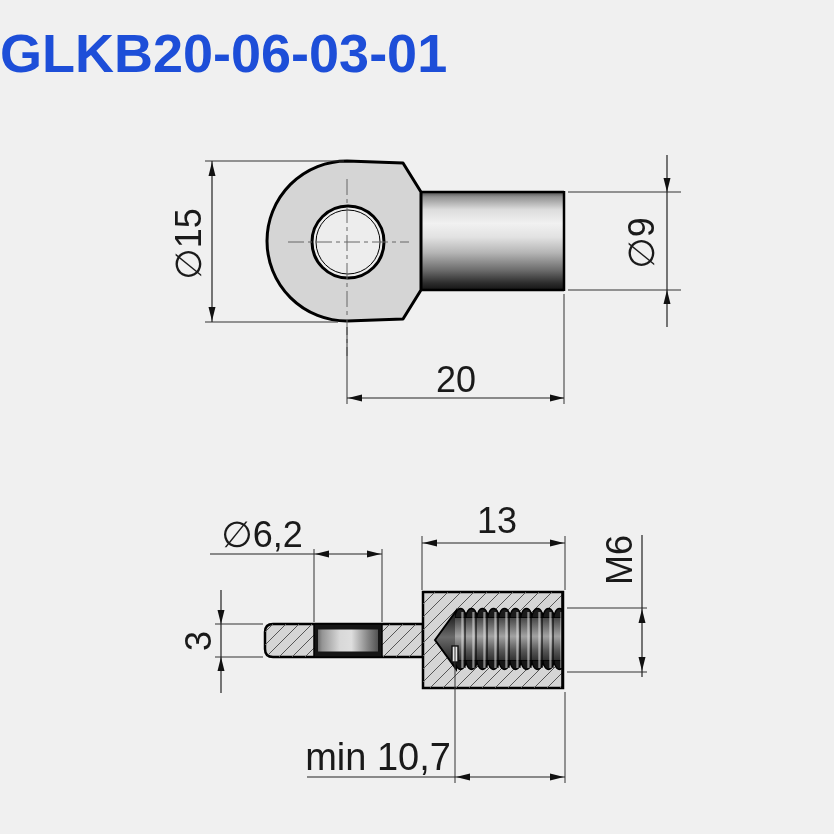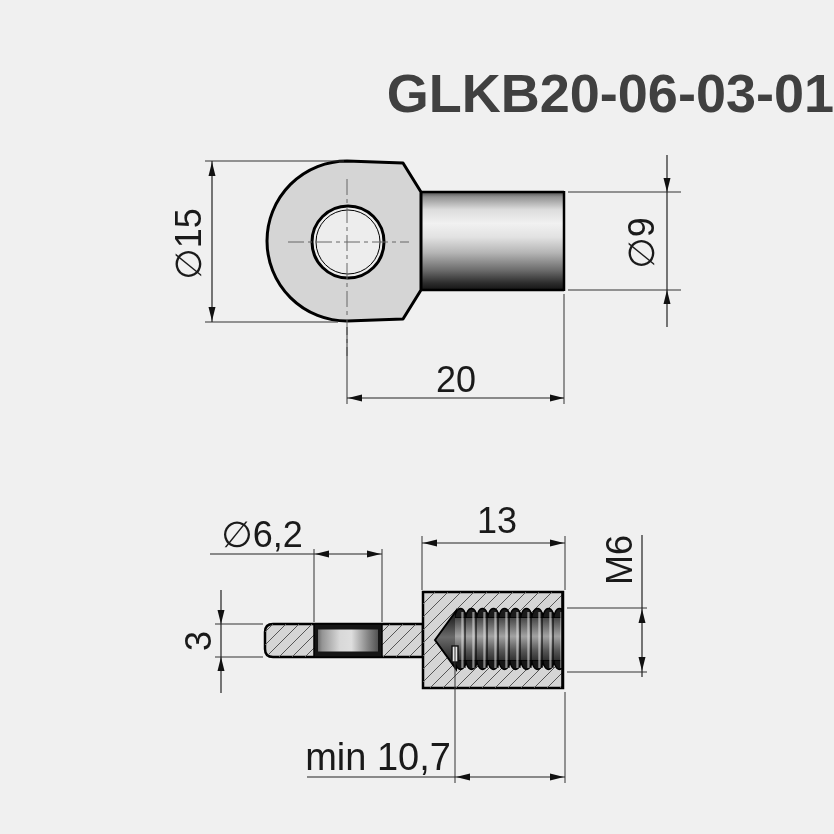--- a/index.html
+++ b/index.html
@@ -5,24 +5,23 @@
   html,body{margin:0;padding:0;}
   .canvas{
     position:relative;
     width:834px;height:834px;
     background:#f0f0f0;
     font-family:"Liberation Sans","DejaVu Sans",sans-serif;
     overflow:hidden;
   }
   .title{
     position:absolute;top:22px;left:0;width:100%;
-    text-align:right;
+    text-align:left;
     font-size:54px;font-weight:bold;letter-spacing:0px;
-    color:#404040;
-    margin-top:40px;
+    color:#1d4ed8;
   }
   svg{position:absolute;left:0;top:0;}
   svg text{
     font-family:"Liberation Sans","DejaVu Sans",sans-serif;
     font-size:36px;
     fill:#1a1a1a;
   }
   .thin{stroke:#333;stroke-width:1;fill:none;}
   .dimline{stroke:#222;stroke-width:1.2;fill:none;}
   .center{stroke:#666;stroke-width:1;fill:none;stroke-dasharray:16 4 4 4;}

